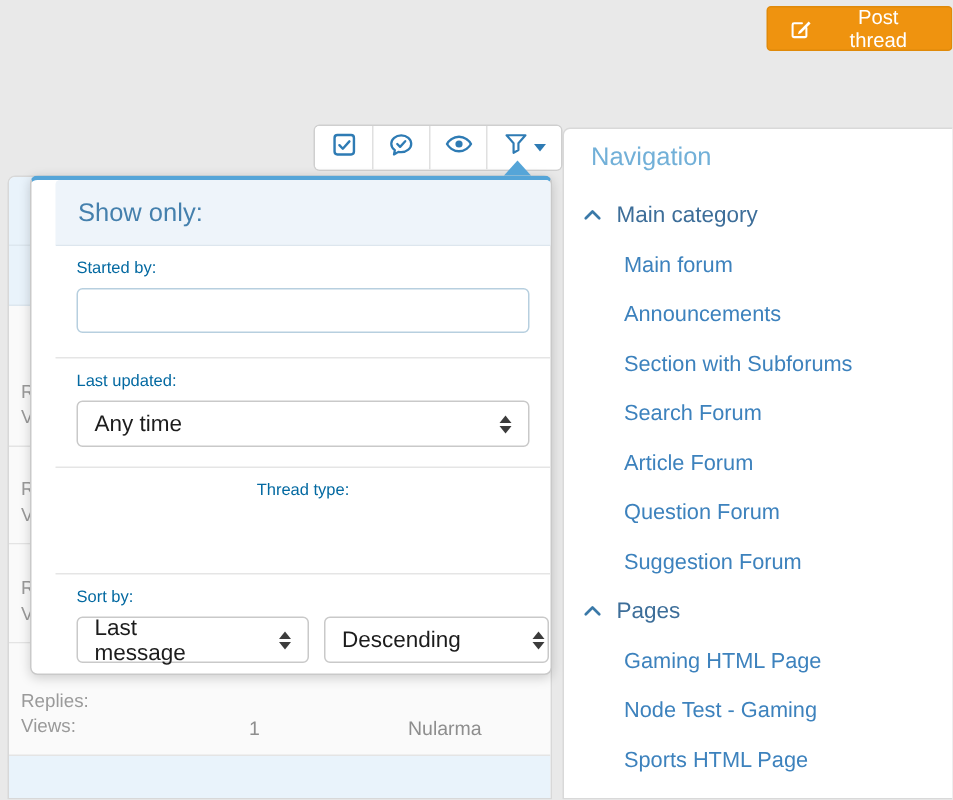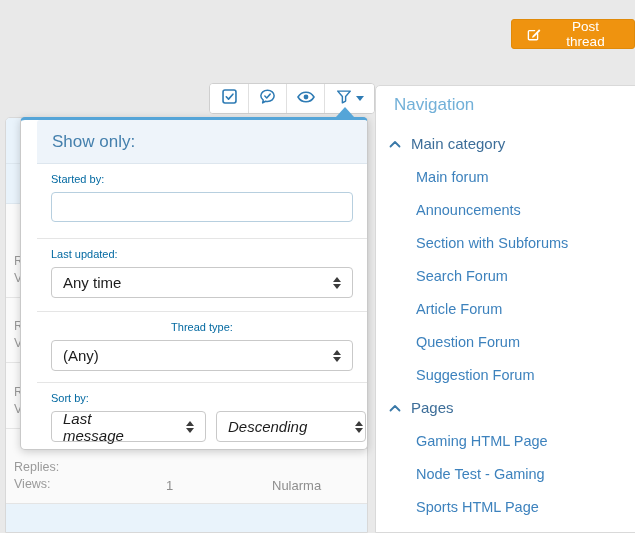--- a/index.html
+++ b/index.html
@@ -1,21 +1,21 @@
 <!DOCTYPE html>
 <html><head>
 <meta charset="utf-8">
 <style>
   * { margin:0; padding:0; box-sizing:border-box; }
   html,body { width:635px; height:533px; overflow:hidden; }
   body { font-family:"Liberation Sans", sans-serif; background:#e9e9e9; position:relative; }
   .screen { position:absolute; inset:0; width:635px; height:533px; background:#e9e9e9; overflow:hidden; }
 
   
-  .post-thread { position:absolute; left:511px; top:19px; height:30px; padding:0 14px;
+  .post-thread { position:absolute; left:511px; top:4px; height:30px; padding:0 14px;
     background:#ef930f; border:1px solid #e08a0a; border-radius:3px; color:#fff;
     display:flex; align-items:center; gap:9px; font-size:13.5px; cursor:pointer; }
   .post-thread svg { display:block; }
 
   
   .thread-card { position:absolute; left:5px; top:117px; width:363px; height:416px;
     background:#fafafa; border:1px solid #d8d8d8; border-radius:5px 5px 0 0; overflow:hidden; }
   .t-row { position:absolute; left:0; width:100%; border-bottom:1px solid #e4e4e4; }
   .t-row.hl { background:#e9f3fb; border-bottom:1px solid #dde7ef; }
   .t-row.plain { background:#fafafa; display:flex; flex-direction:column; justify-content:flex-end;
@@ -47,21 +47,21 @@
   .fp-section.s2 { height:73px; }
   .fp-section.s3 { height:71px;text-align:center; }
   .fp-section.s4 { height:66px; border-bottom:none; }
   .fp-label { font-size:11px; color:#0369a1; margin-bottom:7px; }
   .fp-input { width:100%; height:30px; border:1px solid #b7cfdf; border-radius:4px;
     font-family:"Liberation Sans",sans-serif; font-size:14px; padding:0 10px; color:#222; outline:none; }
   .fp-select { height:31px; border:1px solid #c9c9c9; border-radius:4px; background:#fff;
     display:flex; align-items:center; justify-content:space-between; padding:0 11px; cursor:pointer;gap:48px; }
   .fp-select .val { font-size:15px; color:#1c1c1c; }
   .sort-row { display:flex; gap:10px; }
-  .sort-row .fp-select { flex:0 0 auto;font-style:italic; }
+  .sort-row .fp-select { flex:0 0 auto; }
   .sel-field { width:155px; }
   .sel-dir { width:150px; }
   .sel-full { width:100%; }
   .arrows { display:flex; flex-direction:column; align-items:center; gap:2px; }
   .arrows i { display:block; width:0; height:0; border-left:4px solid transparent; border-right:4px solid transparent; }
   .arrows .up { border-bottom:5px solid #3c3c3c; }
   .arrows .dn { border-top:5px solid #3c3c3c; }
   .fp-footer { height:38px; background:#f8f8f8; border-top:1px solid #e4e4e4;
     display:flex; align-items:center; justify-content:flex-end; padding:0 13px; border-radius:0 0 4px 4px; }
   .filter-btn { background:#4ba3dc; color:#fff; border:1px solid #4097d1; border-radius:4px;
@@ -165,27 +165,20 @@
         <span class="val">Any time</span>
         <span class="arrows">
             <i class="up"></i>
             <i class="dn"></i>
           </span>
       </div>
     </div>
 
     <div class="fp-section s3">
       <div class="fp-label">Thread type:</div>
-      <div class="fp-select sel-full">
-        <span class="val">(Any)</span>
-        <span class="arrows">
-            <i class="up"></i>
-            <i class="dn"></i>
-          </span>
-      </div>
     </div>
 
     <div class="fp-section s4">
       <div class="fp-label">Sort by:</div>
       <div class="sort-row">
         <div class="fp-select sel-field">
           <span class="val">Last message</span>
           <span class="arrows">
               <i class="up"></i>
               <i class="dn"></i>

